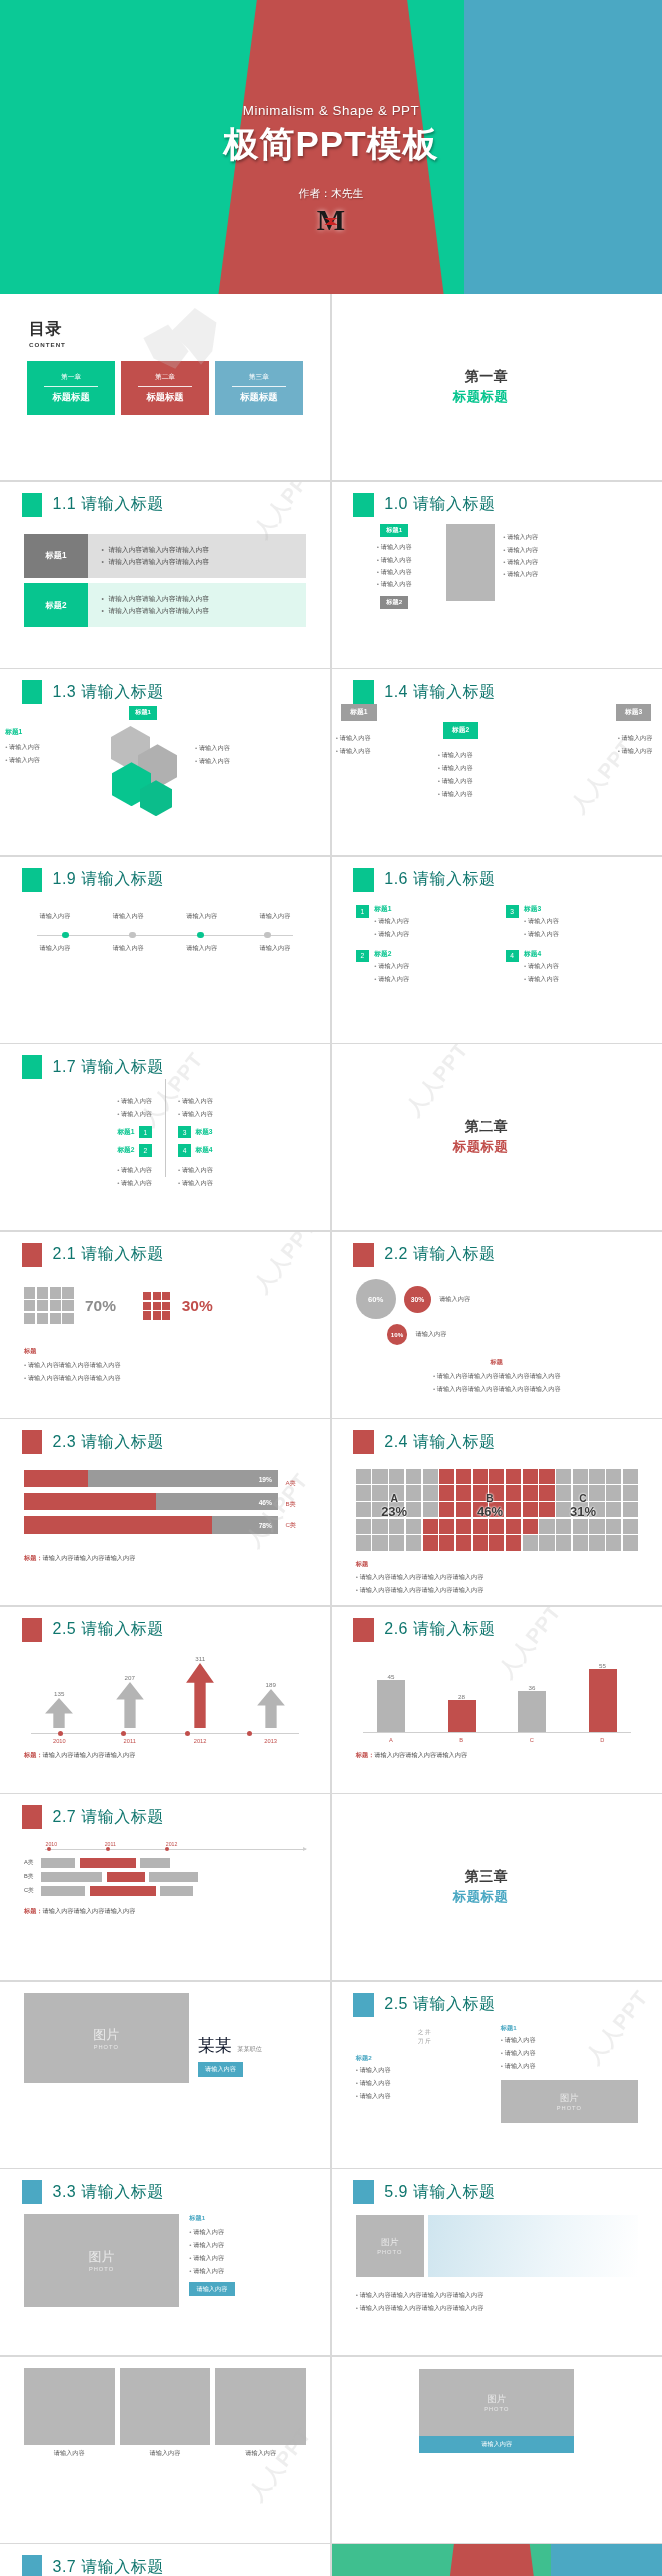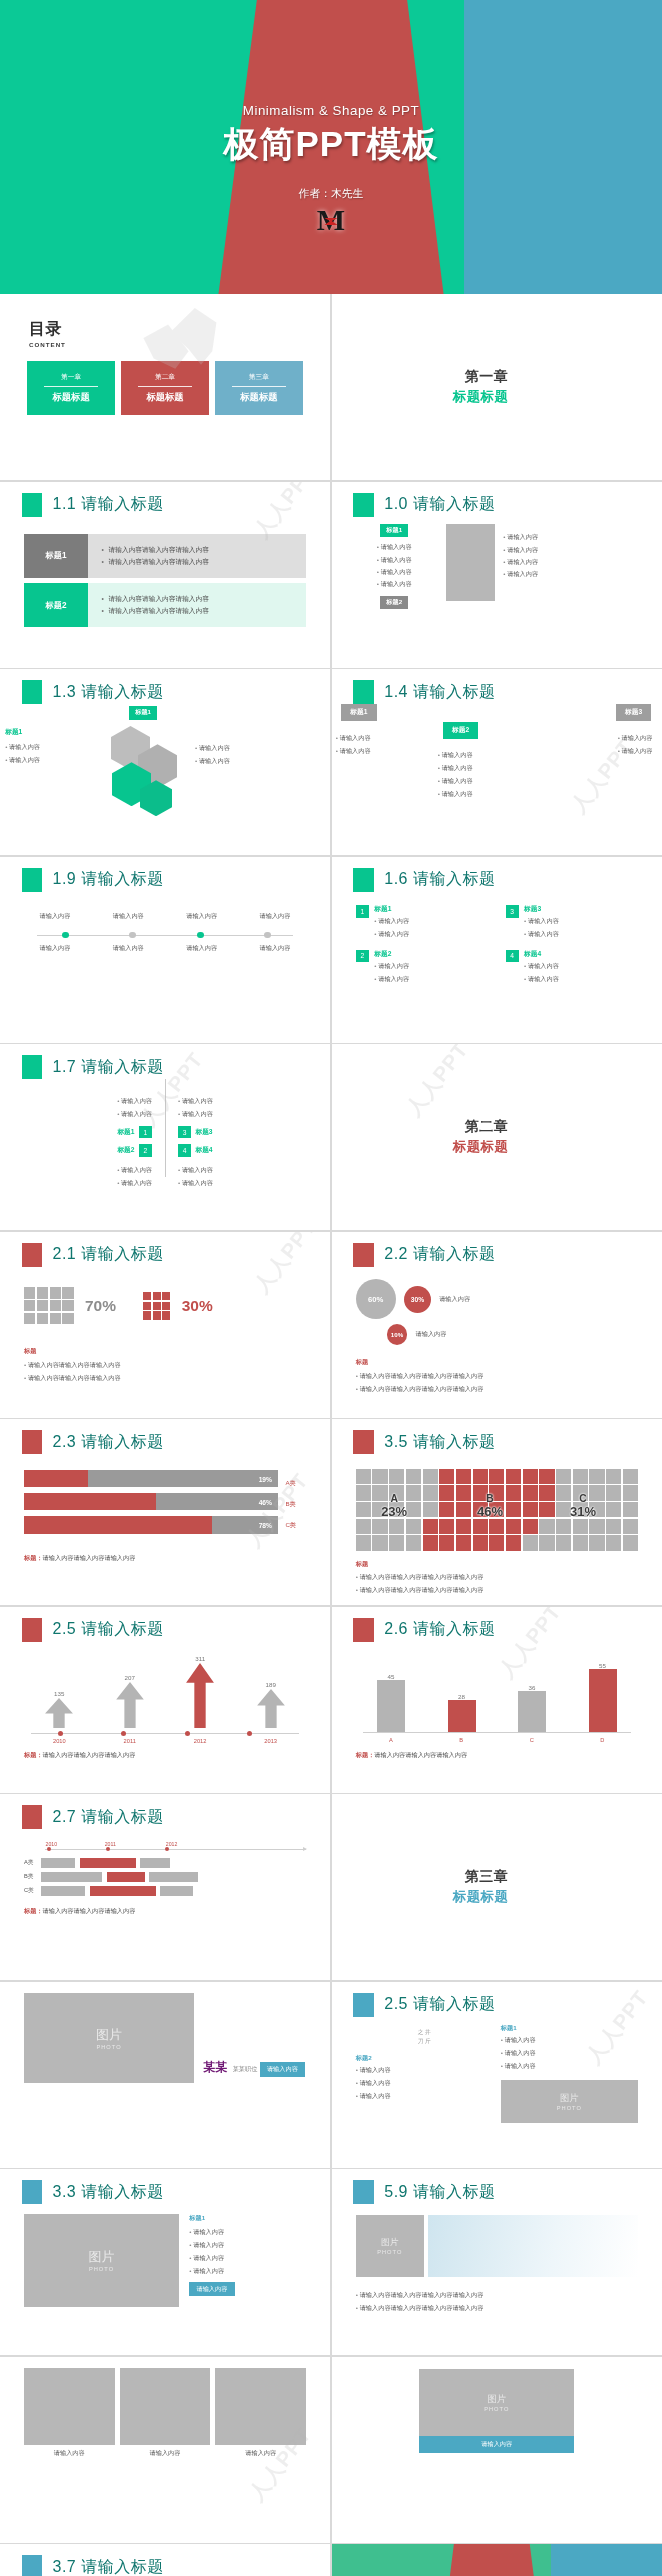--- a/index.html
+++ b/index.html
@@ -568,21 +568,21 @@
         </div>
       </div>
     <div class="wm" style="left: 242px; top: 10.3px;">人人PPT</div>
       </div>
 
     <div class="slide">
       <div class="s-head">
         <div class="s-chip red"></div>
         <div class="s-title">2.2 请输入标题</div>
       </div>
-      <div class="s-body" style="padding-top:12.4px;">
+      <div class="s-body" style="padding-top:12.4px;text-align:center;">
         <div style="display:flex; align-items:center; gap:8.2px;">
           <div class="ring r60">60%</div>
           <div class="ring r30">30%</div>
           <div style="font-size:6.2px;color:#545454;">请输入内容</div>
         </div>
         <div style="display:flex; align-items:center; gap:8.2px; margin-top:5.2px; padding-left:31px;">
           <div class="ring r10">10%</div>
           <div style="font-size:6.2px;color:#545454;">请输入内容</div>
         </div>
         <div style="margin-top:13.4px;">
@@ -625,21 +625,21 @@
         <div class="cap" style="margin-top:14.4px;">
           <b>标题：</b><span>请输入内容请输入内容请输入内容</span>
         </div>
       </div>
     <div class="wm" style="left: 234px; top: 77px;">人人PPT</div>
       </div>
 
     <div class="slide">
       <div class="s-head">
         <div class="s-chip red"></div>
-        <div class="s-title">3.5 请输入标题</div>
+        <div class="s-title">2.4 请输入标题</div>
       </div>
       <div class="s-body" style="padding-top:14.4px;">
         <div class="waffle" id="waffle-grid">
             <div class="wcell"></div>
             <div class="wcell"></div>
             <div class="wcell"></div>
             <div class="wcell"></div>
             <div class="wcell"></div>
             <div class="wcell red"></div>
             <div class="wcell red"></div>
@@ -883,21 +883,21 @@
       </div>
     </div>
 
     <div class="slide">
       <div class="s-body" style="padding-top:11.3px; display:flex; gap:9.3px; align-items:flex-end;">
         <div class="photo" style="width:170px;height:90px;">
           <div class="cn">图片</div>
           <div class="en">PHOTO</div>
         </div>
         <div style="padding-bottom:6.2px;">
-          <div style="font-size:12px;font-weight:bold;color:#701a75;display:inline-block;">某某</div>
+          <div style="font-size:17px;font-weight:normal;color:#0f172a;display:inline-block;">某某</div>
           <span style="font-size:6.2px;color:#888;margin-left:3.1px;">某某职位</span>
           <div class="tag-blue" style="margin-top:5.2px;">请输入内容</div>
         </div>
       </div>
     </div>
 
     <div class="slide">
       <div class="s-head">
         <div class="s-chip blue"></div>
         <div class="s-title">2.5 请输入标题</div>

